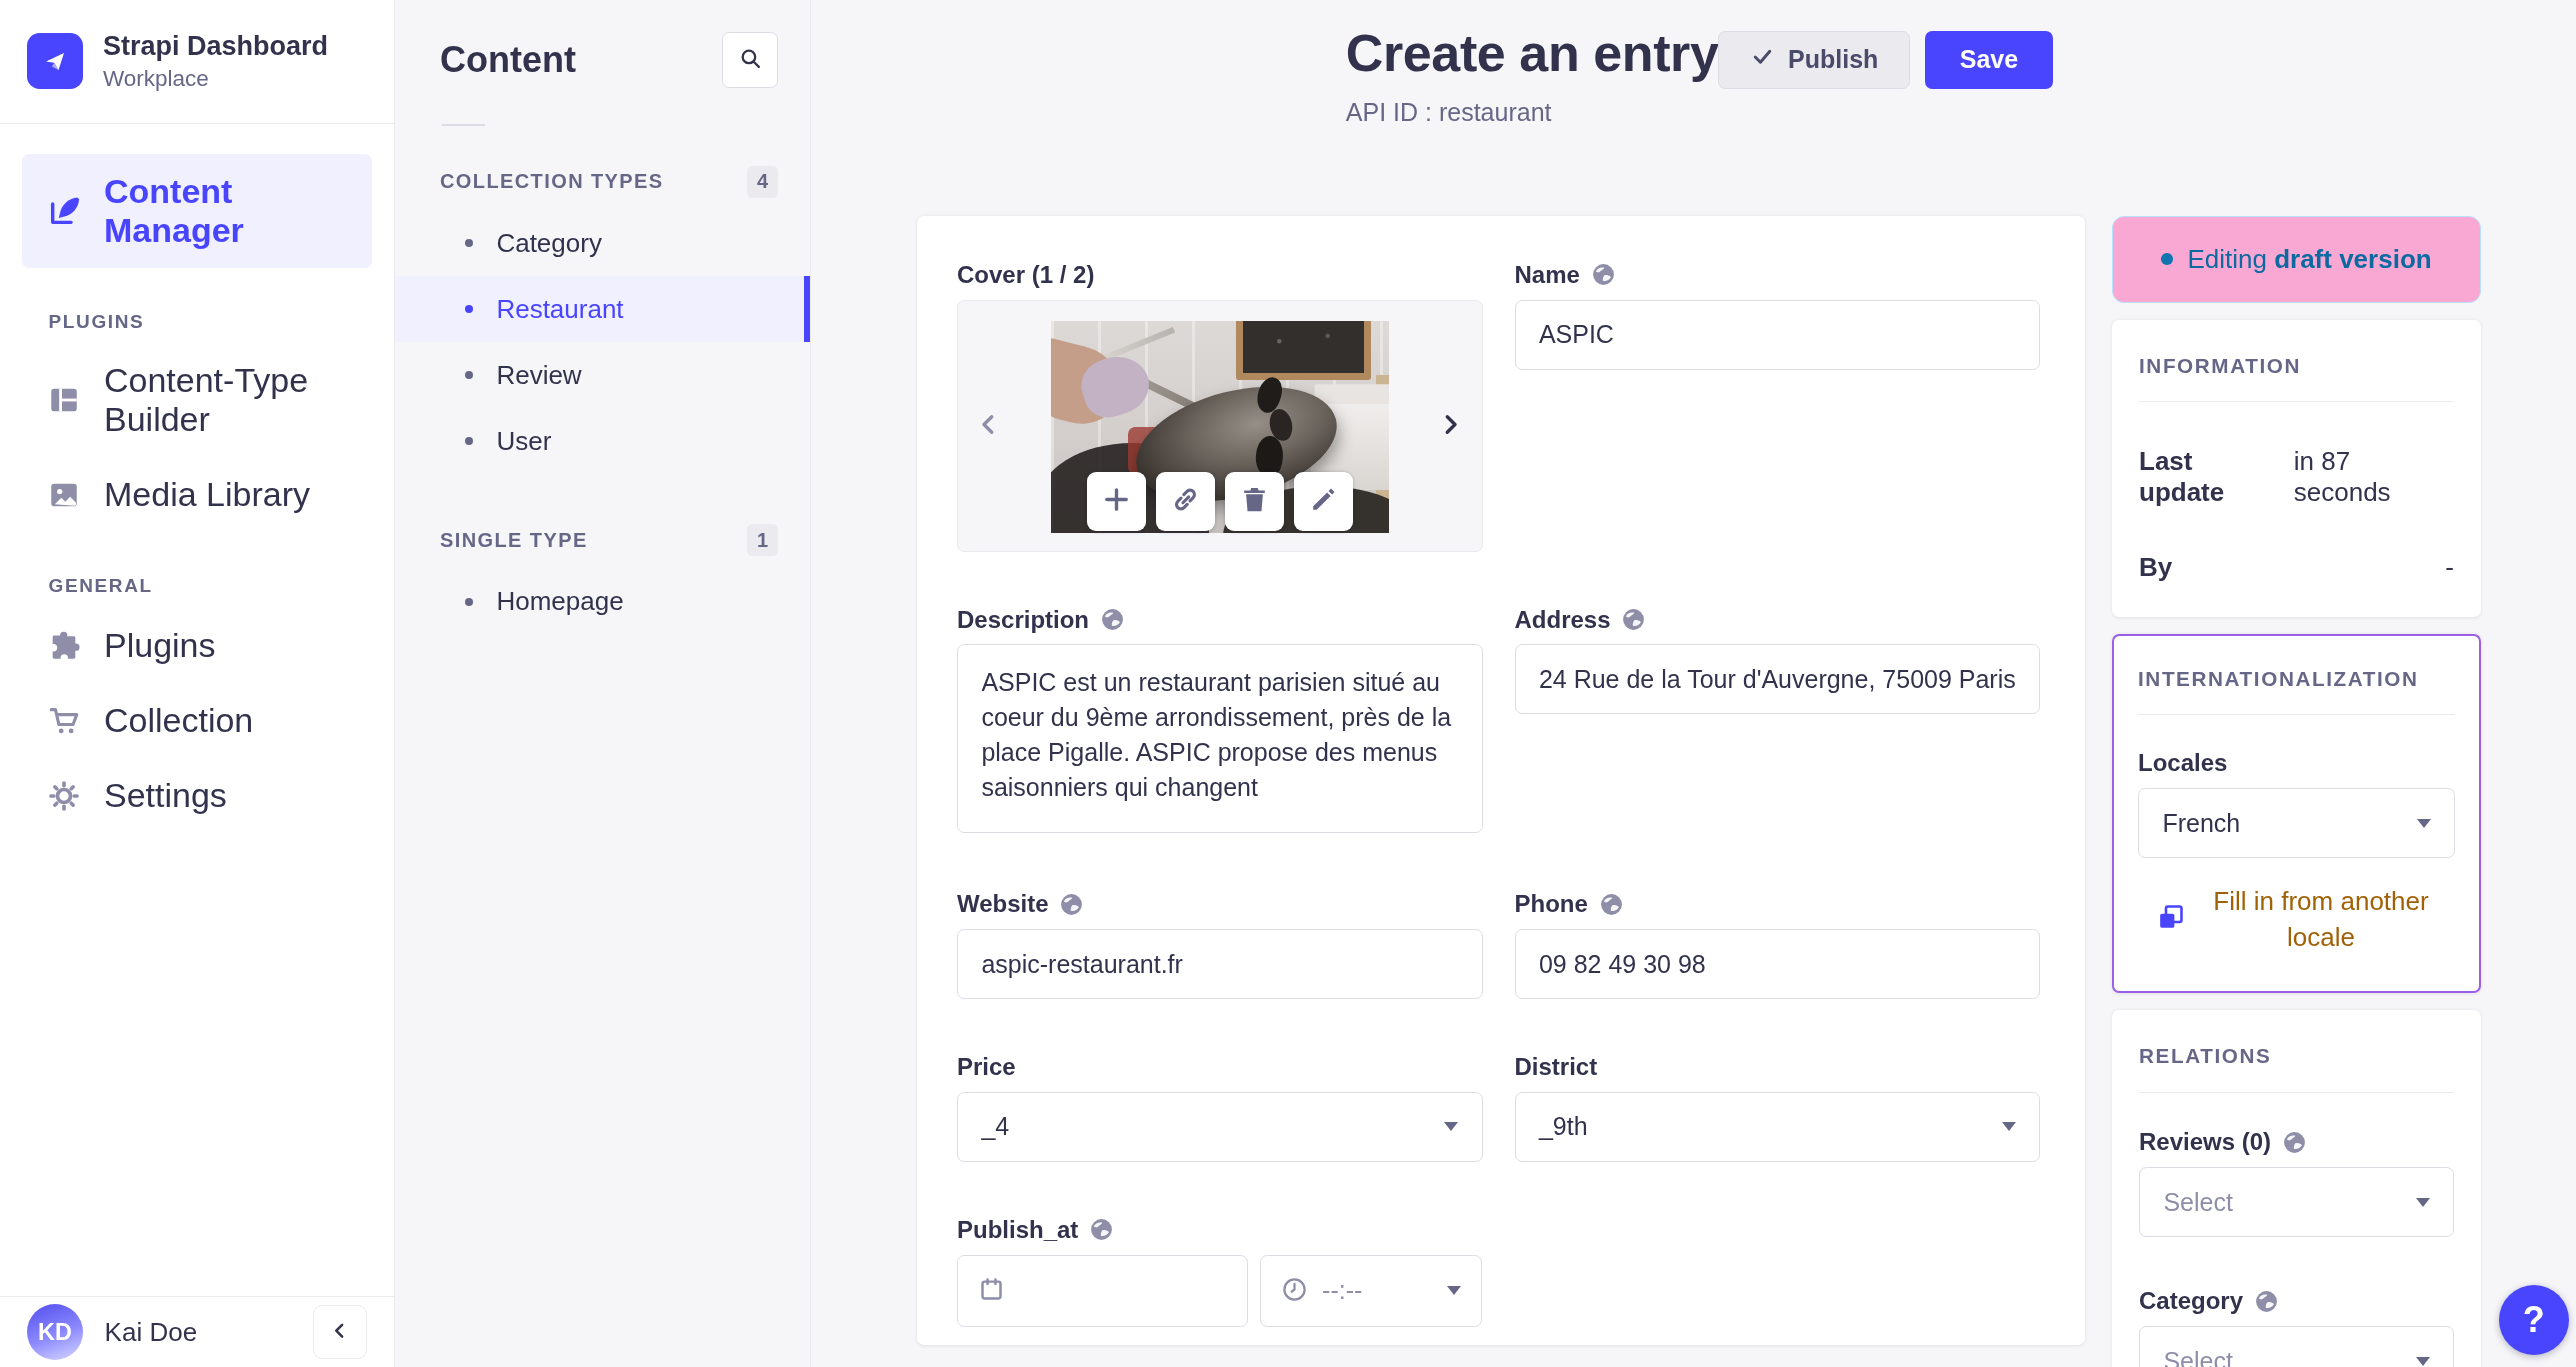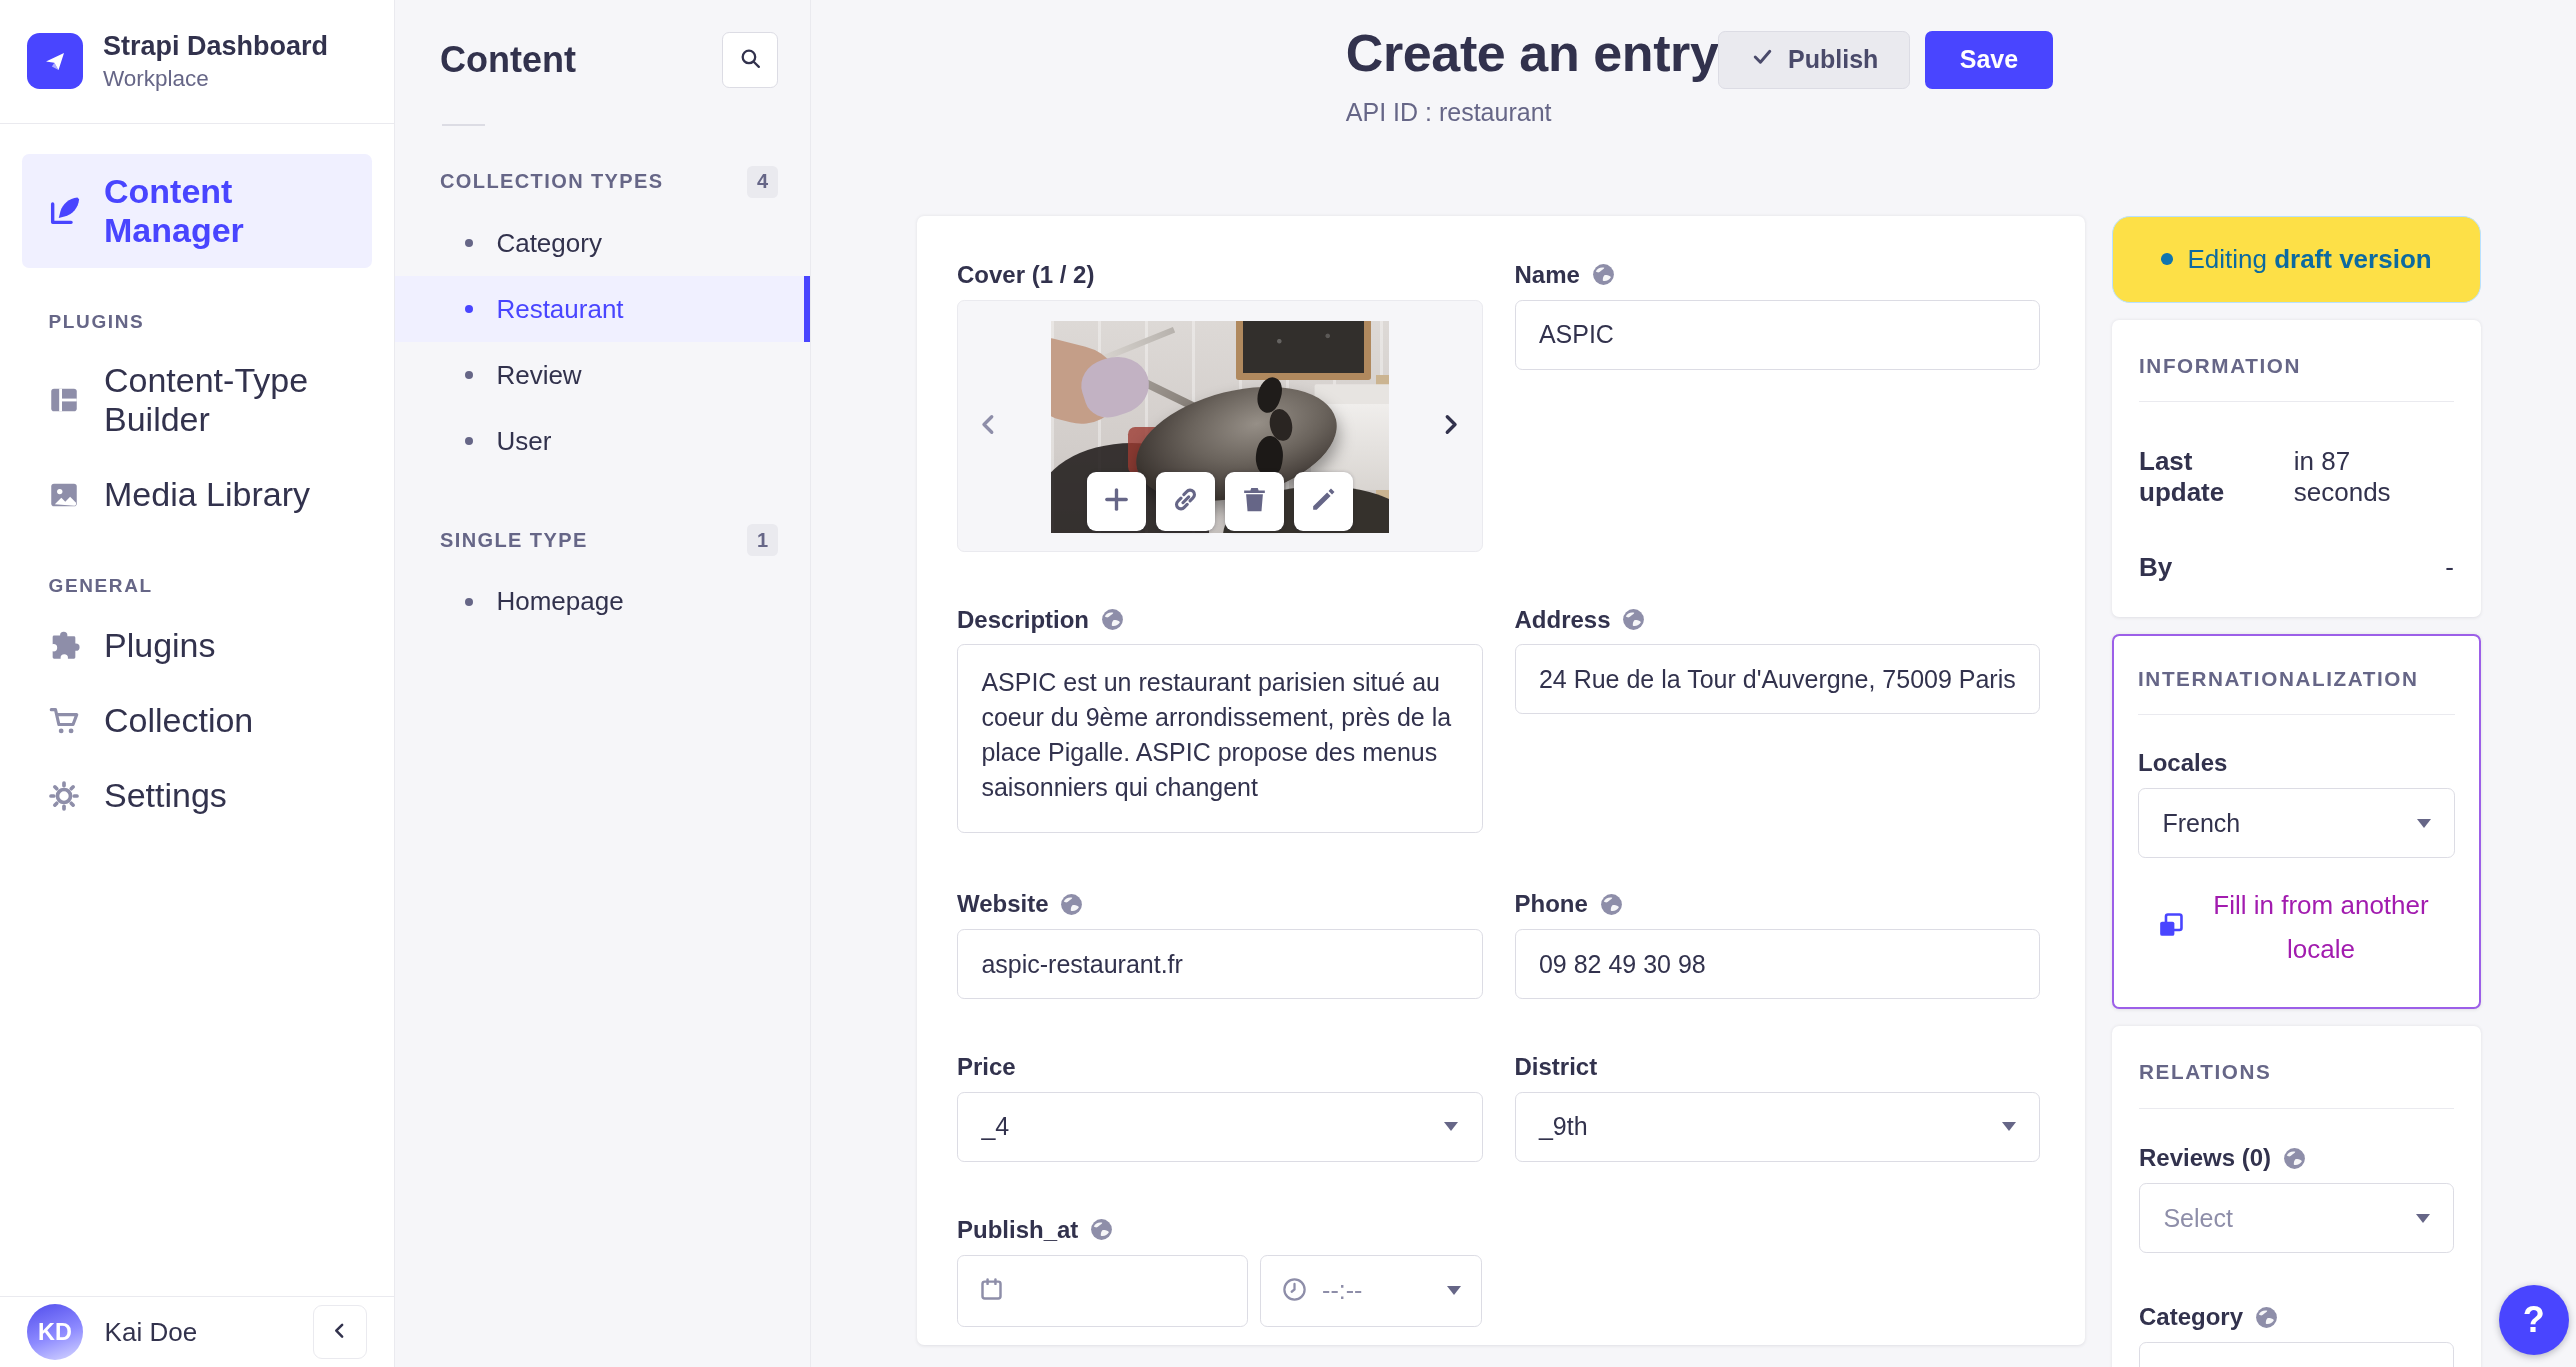--- a/index.html
+++ b/index.html
@@ -98,35 +98,35 @@
 
   .datetime-row { display:flex; gap:11.7px; }
   .dt-box { height:72px; background:#fff; border:0.9px solid #dcdce4; border-radius:7.2px; display:flex; align-items:center; padding:0 20px; gap:14.4px; }
   .dt-date { width:291px; }
   .dt-time { width:222px; }
   .dt-box input { border:none; outline:none; flex:1; width:36px; font-size:25px; font-family:inherit; color:#32324d; background:transparent; }
   .dt-box input::placeholder { color:#8e8ea9; }
 
   
   .right-col { width:369px; display:flex; flex-direction:column; gap:17px; }
-  .draft-banner { height:87px; background:#fde047; border:0.9px solid #b8e1ff; border-radius:18px; display:flex; align-items:center; justify-content:center; gap:14.4px; }
+  .draft-banner { height:87px; background:#f9a8d4; border:0.9px solid #b8e1ff; border-radius:12px; display:flex; align-items:center; justify-content:center; gap:14.4px; }
   .draft-dot { width:11.7px; height:11.7px; border-radius:50%; background:#1075af; }
   .draft-text { font-size:26px; color:#0c6aa0; }
   .draft-text b { font-weight:600; }
   .panel-card { background:#fff; border-radius:7.2px; box-shadow:0 0.9px 3.6px rgba(33,33,52,.1); padding:34px 27px; }
   .panel-title { font-size:20.7px; font-weight:700; letter-spacing:1.6px; color:#666687; text-transform:uppercase; }
   .panel-rule { height:0.9px; background:#eaeaef; margin:23.4px 0 0; }
   .info-row { display:flex; justify-content:space-between; align-items:baseline; font-size:26px; margin-top:44px; }
   .info-label { font-weight:600; color:#32324d; }
   .info-value { color:#32324d; }
   .info-inline { display:flex; gap:9px; }
   .i18n-card { border:2.7px solid #9c5fe8; padding:31px 24px 36px; }
   .small-label { font-size:24px; font-weight:600; color:#32324d; margin:34px 0 10.8px; }
   .fill-row { display:flex; align-items:center; justify-content:center; gap:18px; margin-top:25px; cursor:pointer; }
-  .fill-link { font-size:26px; color:#a21caf; text-align:center; width:235px; line-height:44px; }
+  .fill-link { font-size:26px; color:#a16207; text-align:center; width:235px; line-height:36px; }
   .rel-label-row { display:flex; align-items:center; gap:10.8px; margin:36px 0 10.8px; }
 
   .help-fab { position:fixed; right:7.2px; bottom:11.7px; width:70px; height:70px; border-radius:50%; background:#4945ff; color:#fff; font-size:36px; font-weight:700; display:flex; align-items:center; justify-content:center; cursor:pointer; box-shadow:0 1.8px 7.2px rgba(33,33,52,.3); }
 </style>
 </head>
 <body>
 
 <div class="app">
 
   <aside class="sidebar">

